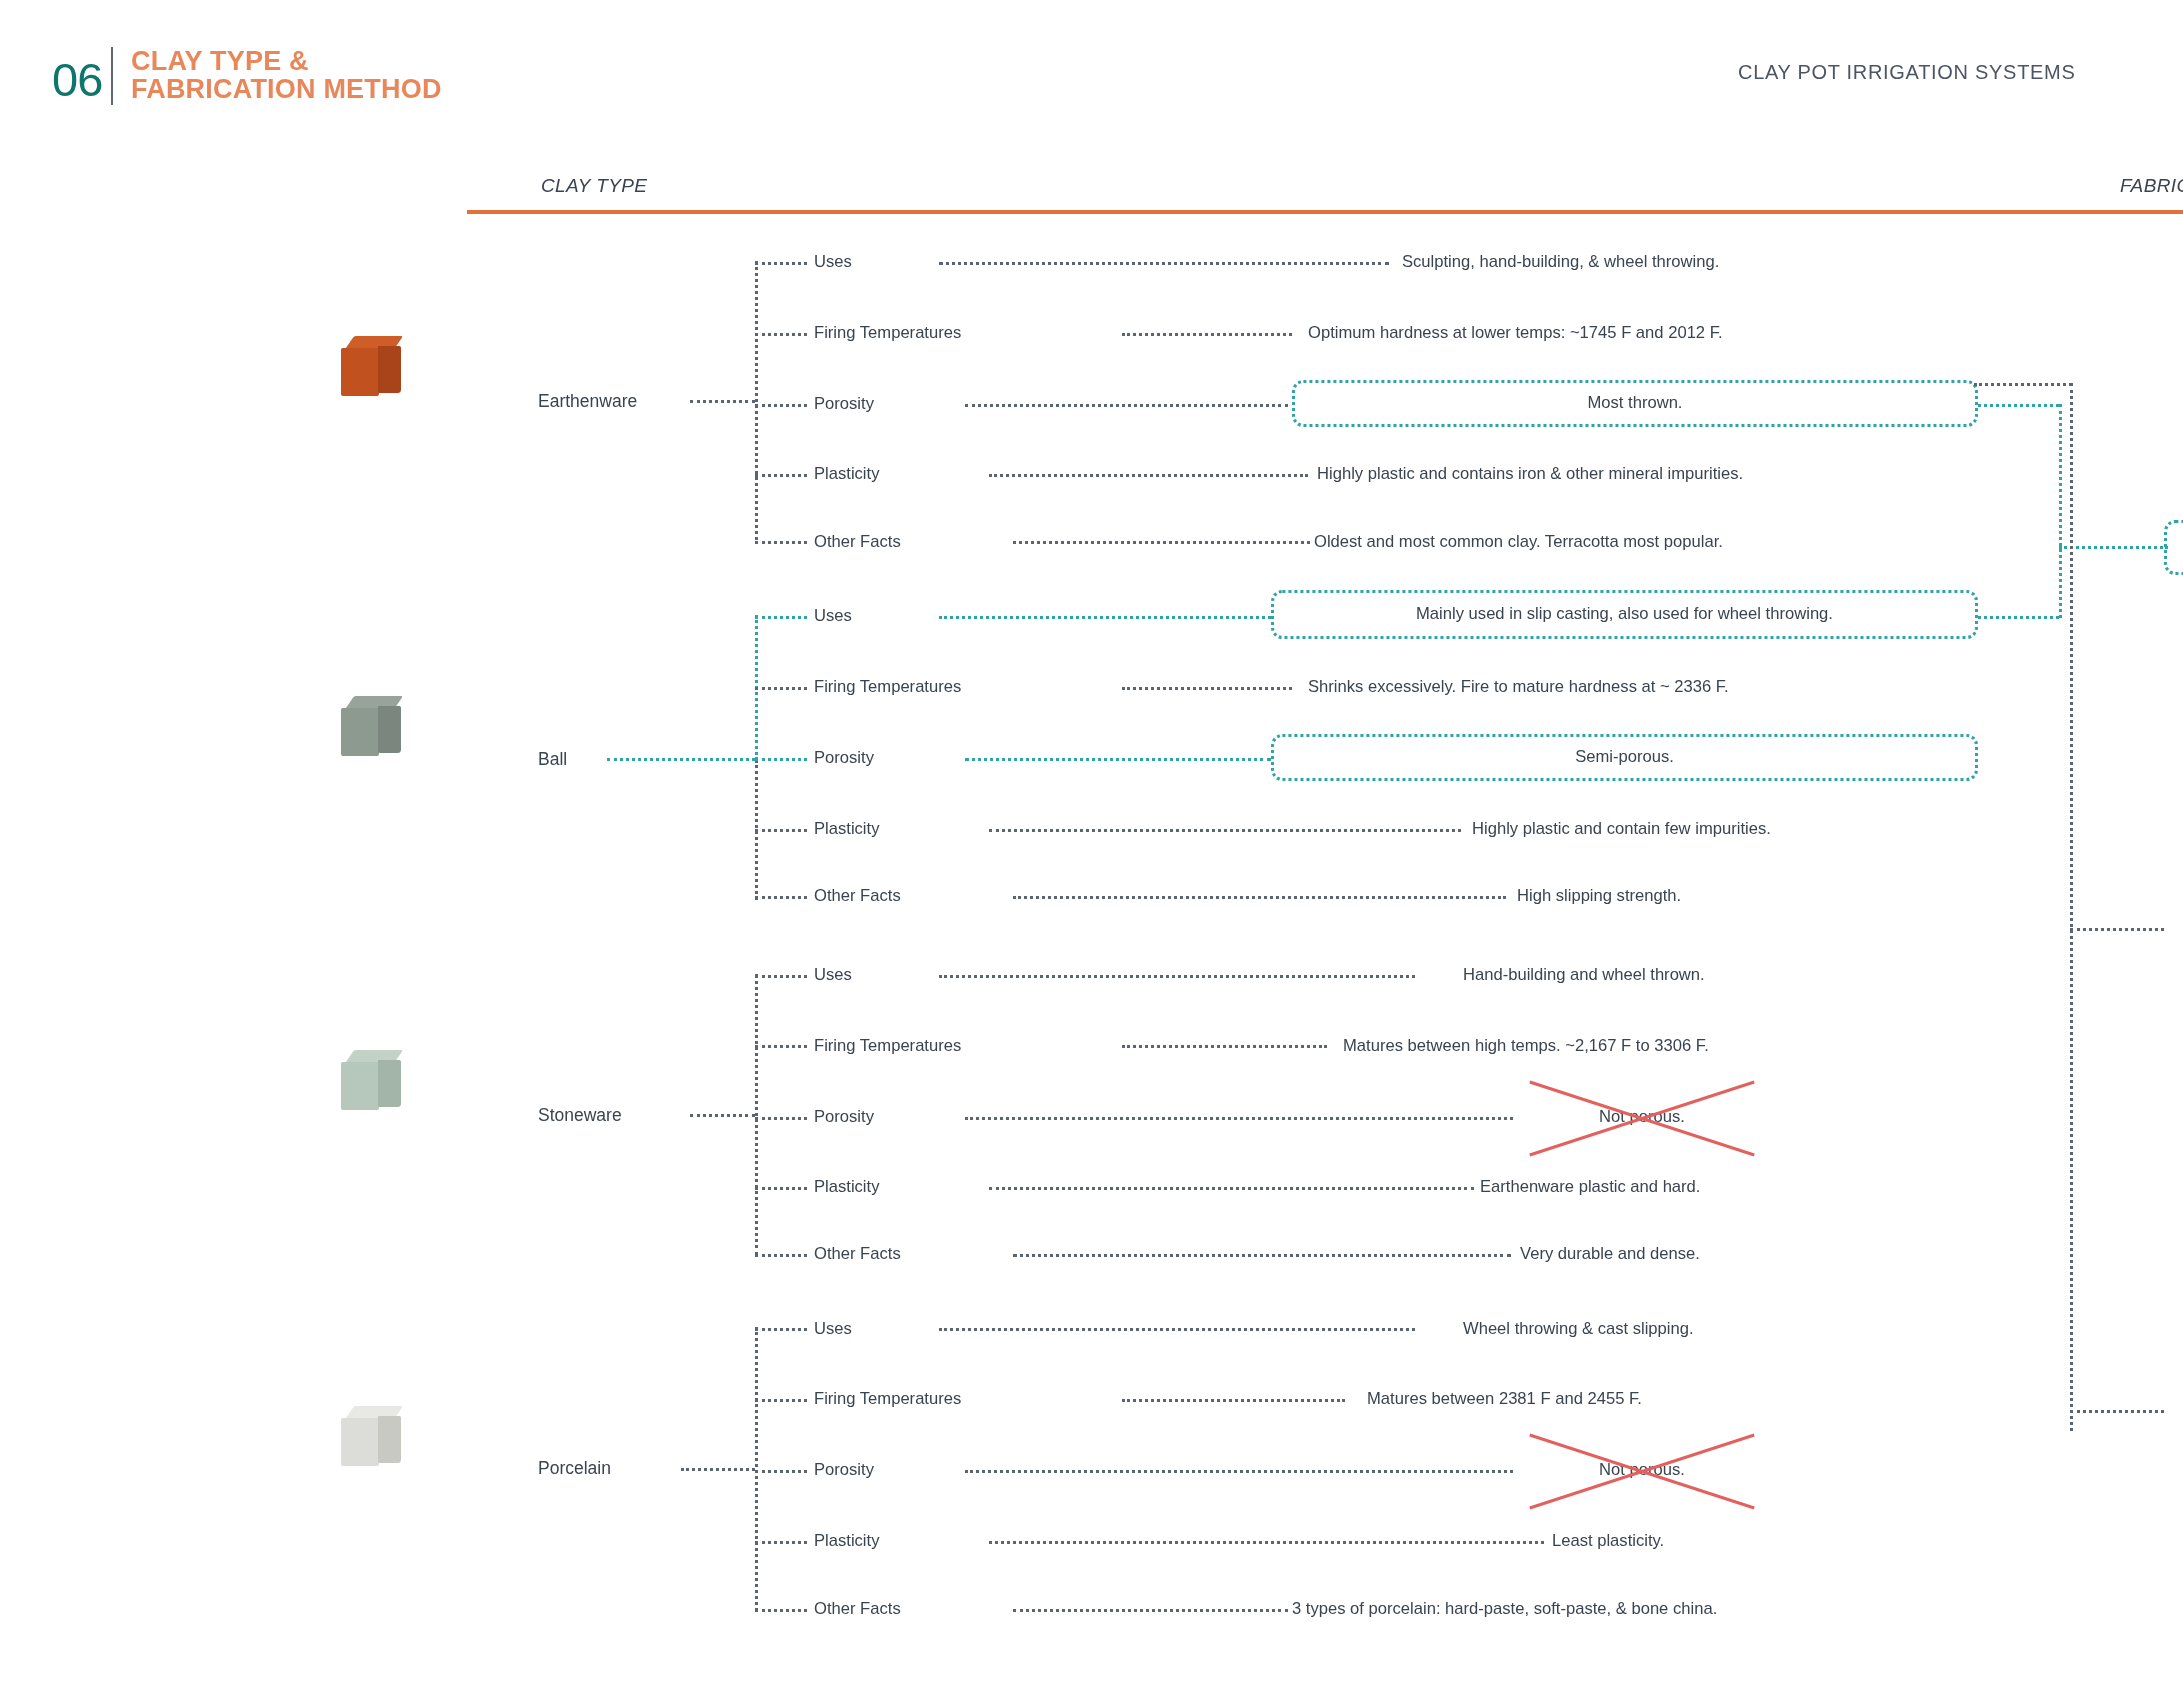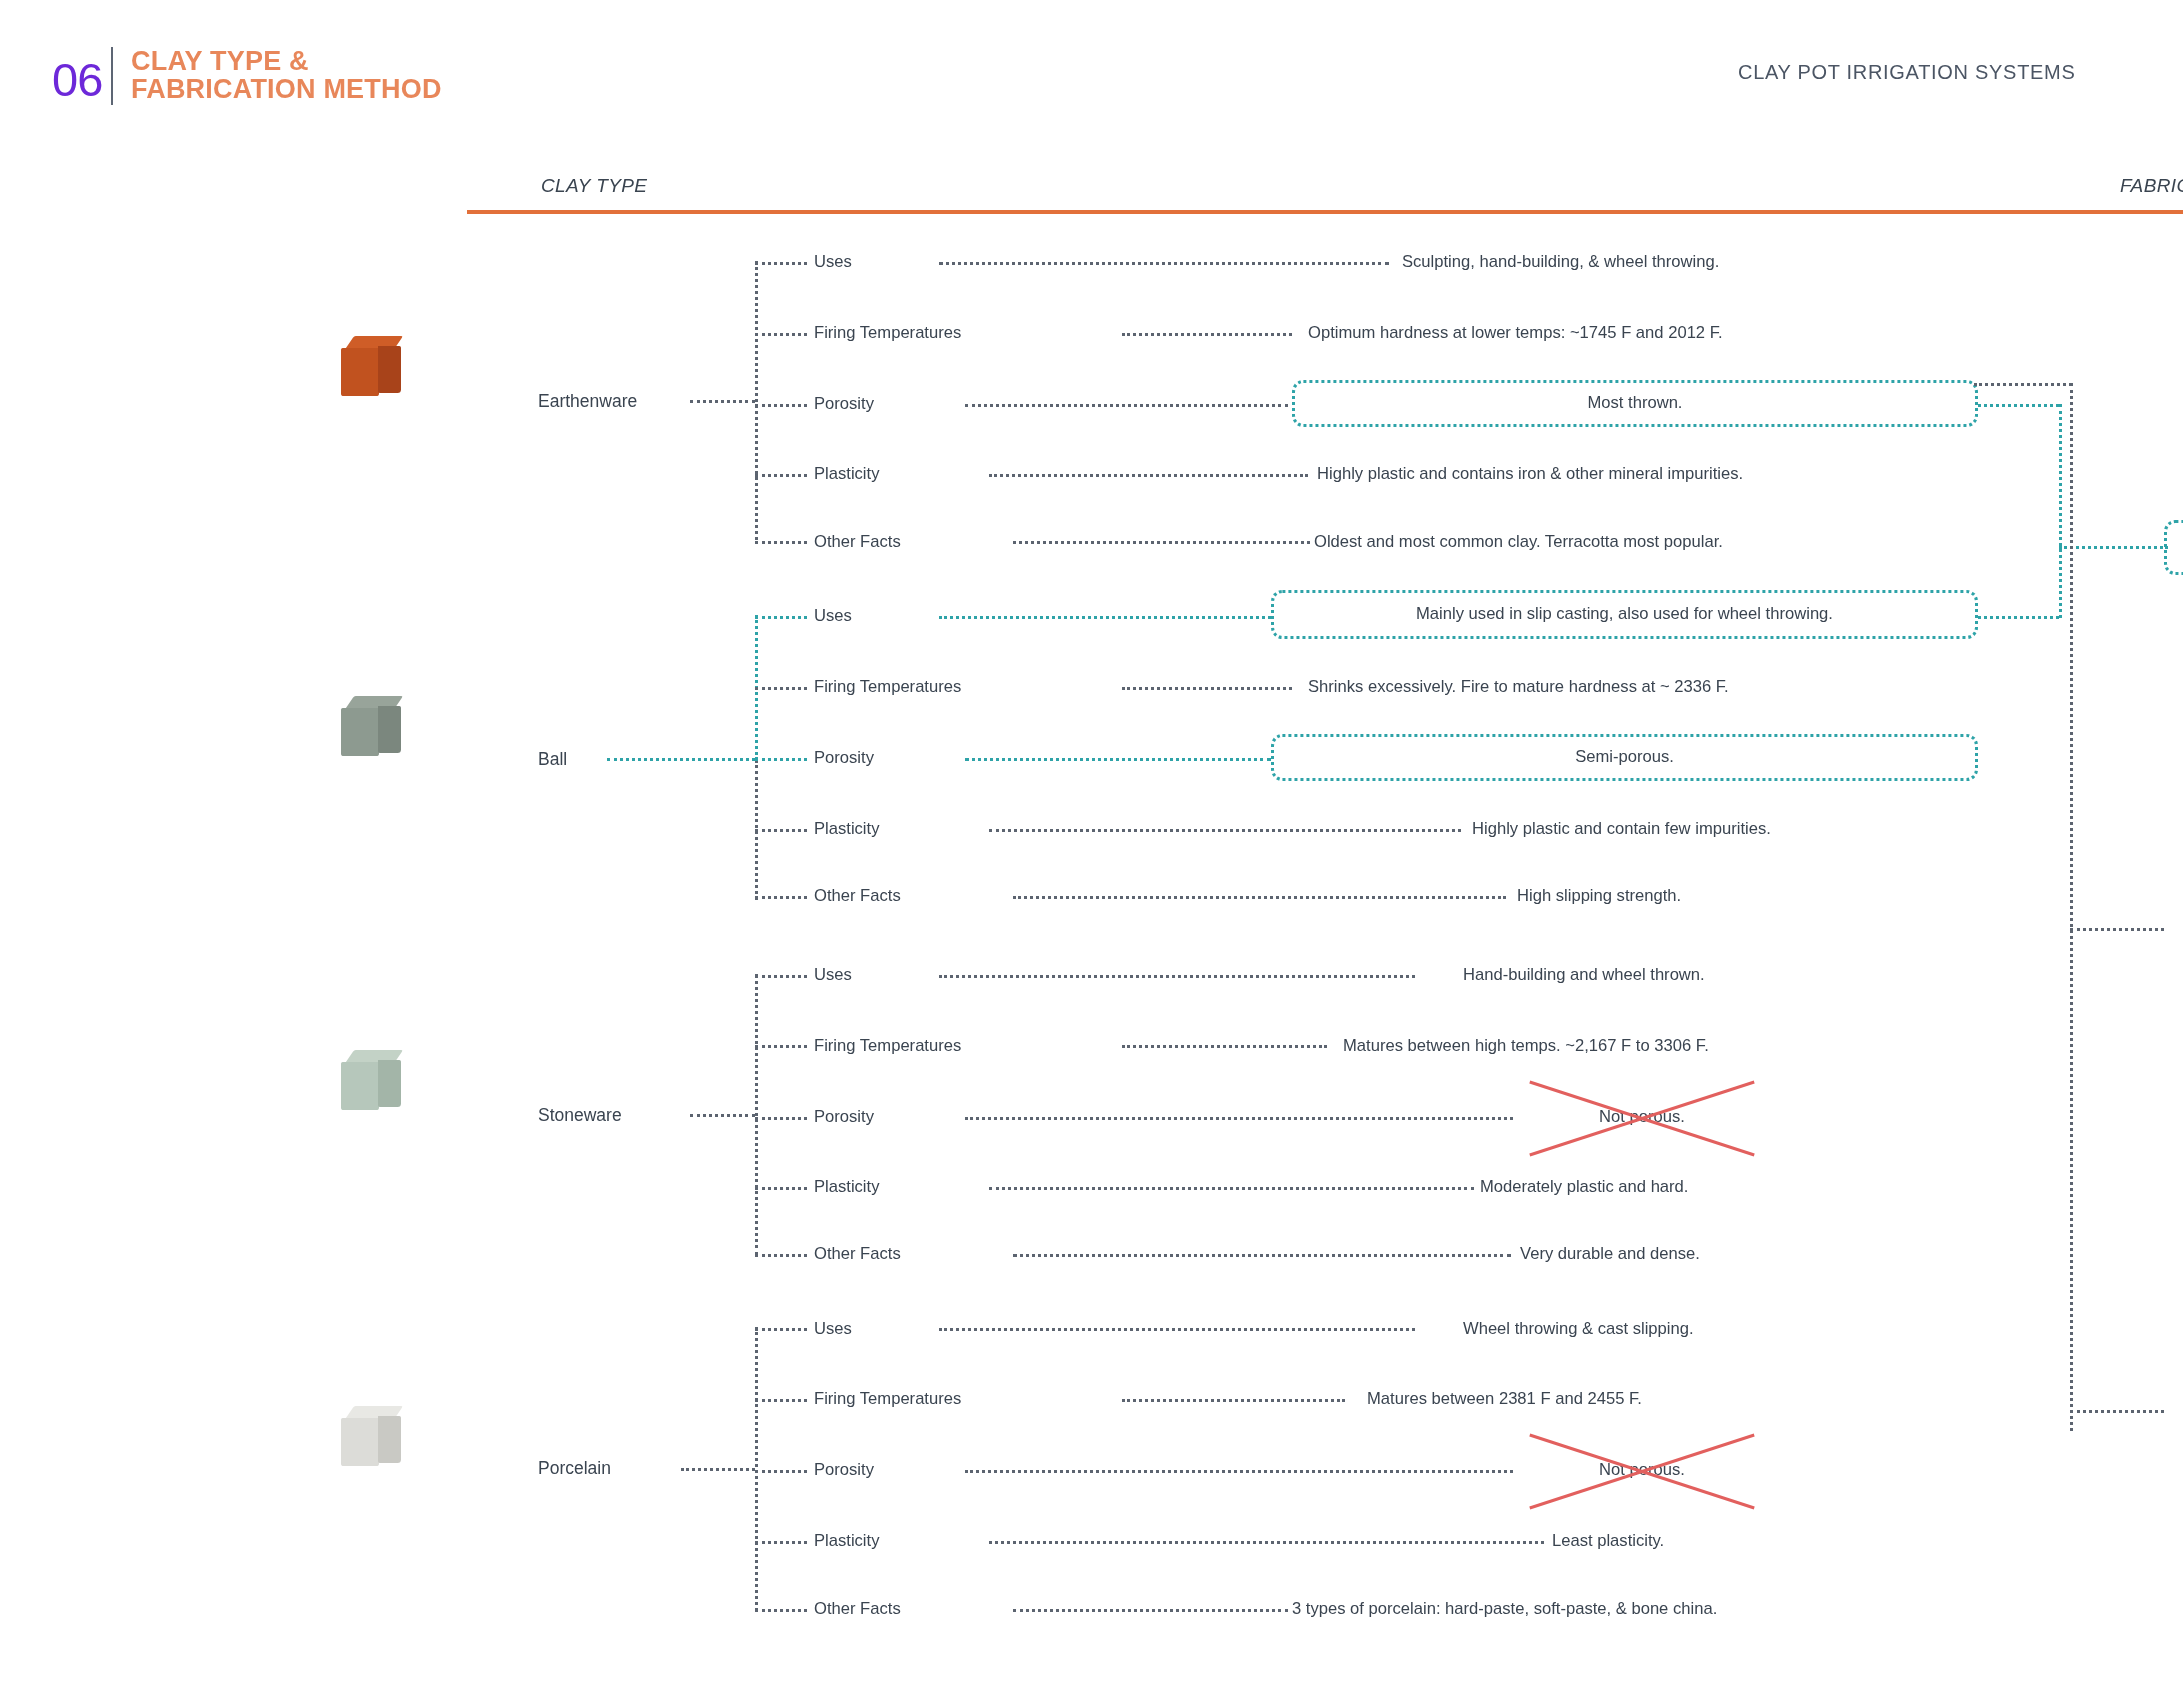--- a/index.html
+++ b/index.html
@@ -4,21 +4,21 @@
 <style>
   html,body{margin:0;padding:0;background:#ffffff;}
   body{
     width:3457px;height:1687px;position:relative;overflow:hidden;
     font-family:"Liberation Sans","DejaVu Sans",sans-serif;
     color:#3d4652;
   }
   .abs{position:absolute;}
 
   
-  #header-number{left:52px;top:56px;font-size:47px;color:#6d28d9;letter-spacing:-0.9px;line-height:1;}
+  #header-number{left:52px;top:56px;font-size:47px;color:#0f766e;letter-spacing:-0.9px;line-height:1;}
   #header-divider{left:111px;top:47px;width:2.2px;height:58px;background:#5d6674;}
   #header-title-block{left:131px;top:48px;width:393px;line-height:1.02;}
   #header-title-block div{font-size:27px;font-weight:bold;color:#e8875a;letter-spacing:0.2px;}
   #doc-title{left:1738px;top:61px;font-size:20px;color:#4b5564;letter-spacing:0.7px;}
 
   
   .section-label{font-size:19px;font-style:italic;color:#3a4450;letter-spacing:0.4px;}
   #label-clay-type{left:541px;top:175px;}
   #label-fab-method{left:2120px;top:175px;}
   #header-rule{left:467px;top:210px;width:2961px;height:3.9px;background:#e2703a;}
@@ -181,21 +181,21 @@
     </div>
     <div class="abs strike-x" style="left:0;top:0;width:236px;height:76px;">
       <i style="transform:rotate(18deg);"></i>
         <i style="transform:rotate(-18deg);"></i>
     </div>
   </div>
 
   <div class="abs hdot" style="left:755px;top:1187px;width:52px;"></div>
   <div class="abs attr-label" style="left:814px;top:1177px;">Plasticity</div>
   <div class="abs hdot" style="left:989px;top:1187px;width:485px;"></div>
-  <div class="abs attr-value" style="left:1480px;top:1177px;">Moderately plastic and hard.</div>
+  <div class="abs attr-value" style="left:1480px;top:1177px;">Earthenware plastic and hard.</div>
 
   <div class="abs hdot" style="left:755px;top:1254px;width:52px;"></div>
   <div class="abs attr-label" style="left:814px;top:1244px;">Other Facts</div>
   <div class="abs hdot" style="left:1013px;top:1254px;width:498px;"></div>
   <div class="abs attr-value" style="left:1520px;top:1244px;">Very durable and dense.</div>
 
   <div class="abs hdot" style="left:755px;top:1328px;width:52px;"></div>
   <div class="abs attr-label" style="left:814px;top:1319px;">Uses</div>
   <div class="abs hdot" style="left:939px;top:1328px;width:476px;"></div>
   <div class="abs attr-value" style="left:1463px;top:1319px;">Wheel throwing &amp; cast slipping.</div>

